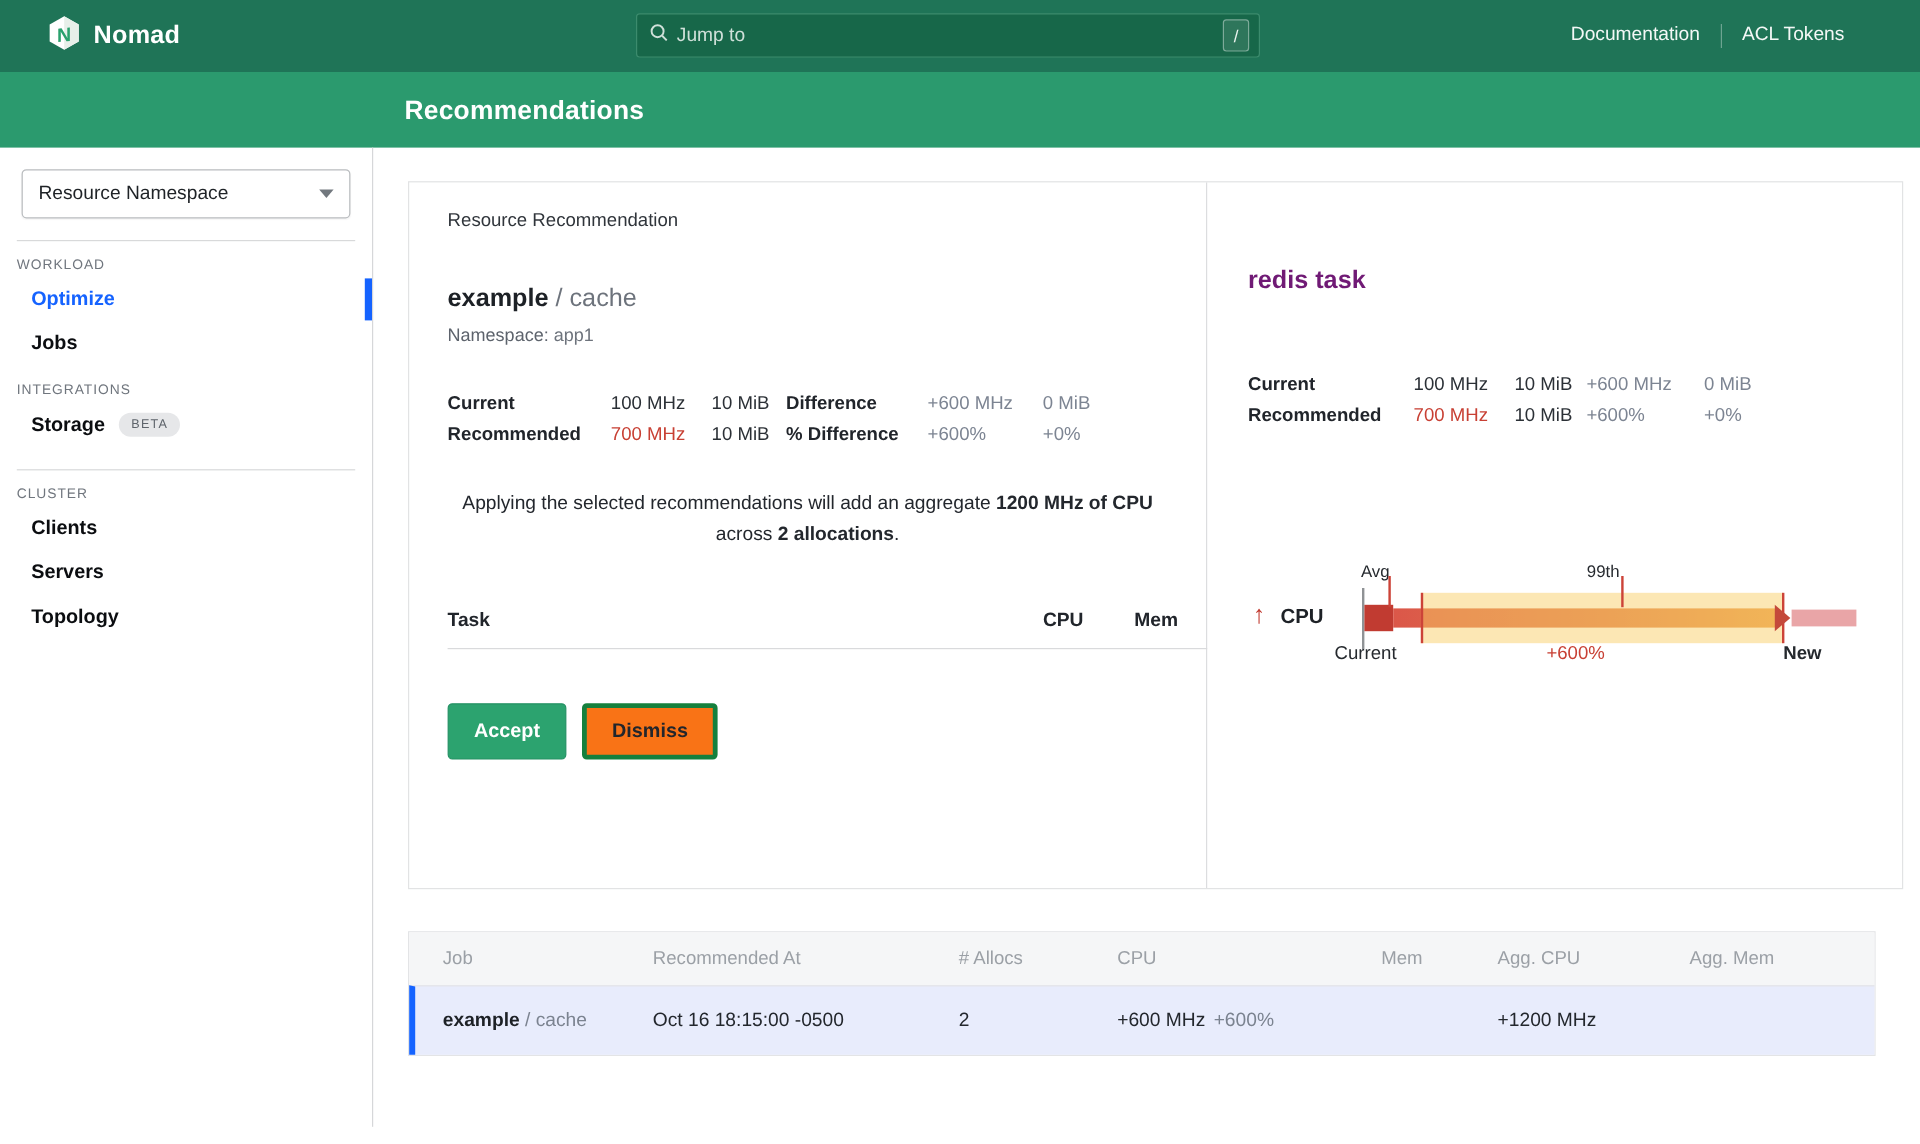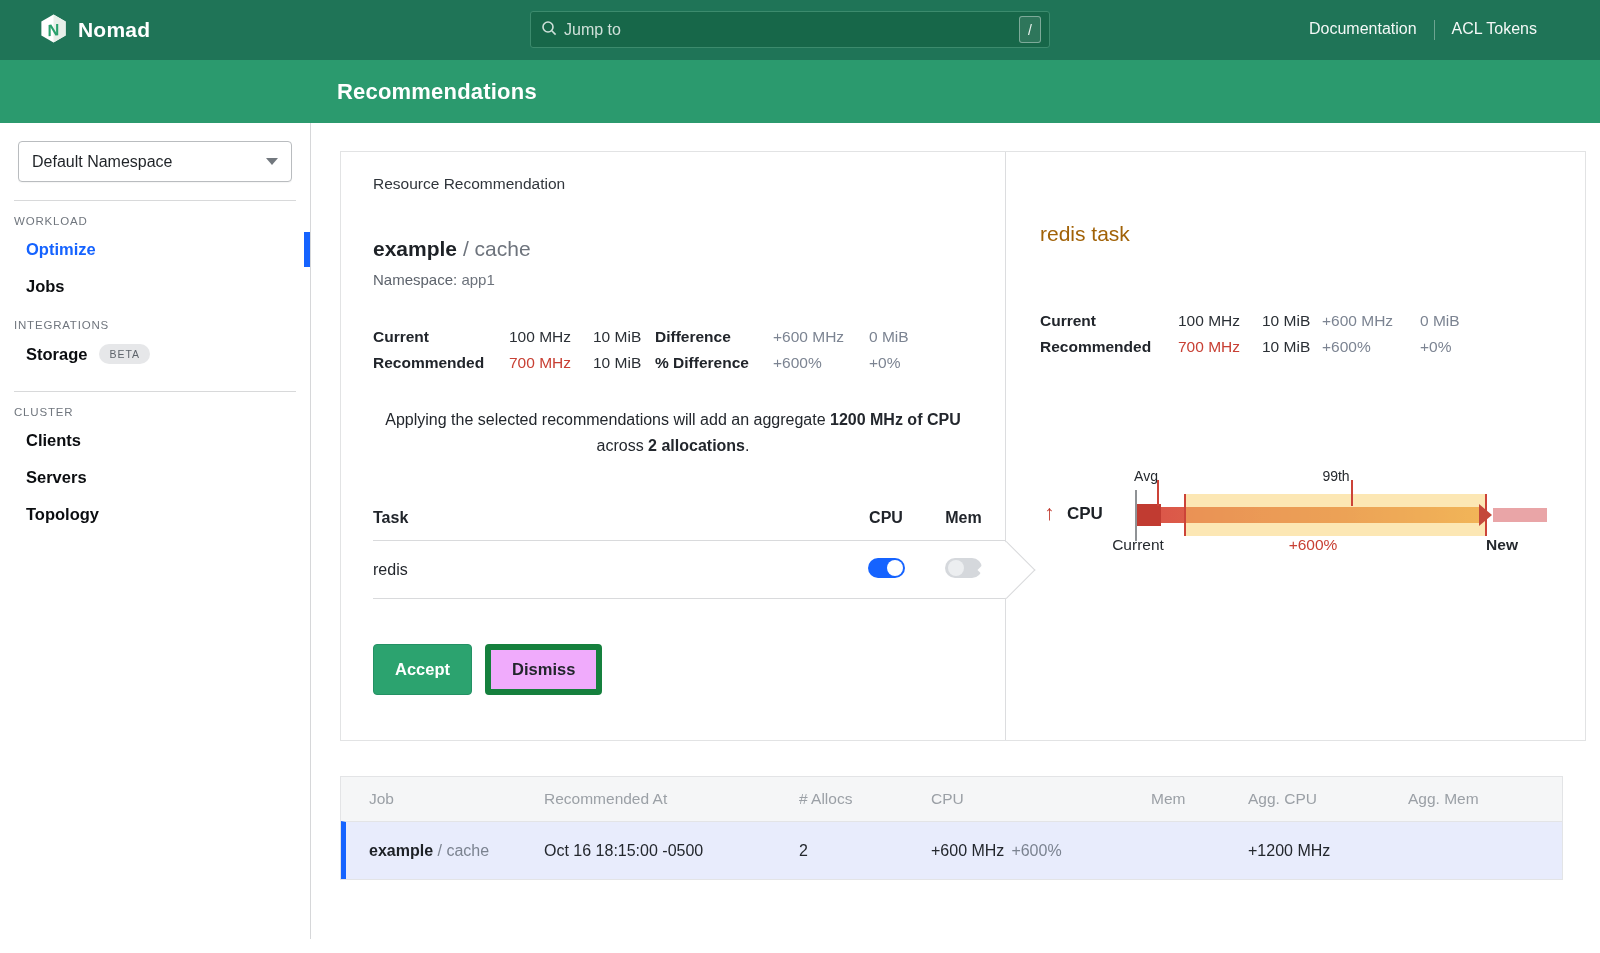--- a/index.html
+++ b/index.html
@@ -88,24 +88,24 @@
   .toggle.on { background: #1563ff; }
   .toggle.off { background: #d5d8dc; }
   .toggle .knob { position: absolute; top: 2px; width: 16px; height: 16px; border-radius: 50%; background: #fff; }
   .toggle.on .knob { right: 2px; }
   .toggle.off .knob { left: 3px; background: #eceef0; }
 
   .card-buttons { margin-top: 45px; display: flex; gap: 13px; }
   .btn { font-family: "Liberation Sans", sans-serif; font-size: 16.5px; font-weight: 700; border-radius: 4px;
     padding: 10px 21px; cursor: pointer; }
   .btn-accept { background: #2ca36f; border: 1px solid #249164; color: #fff; }
-  .btn-dismiss { background: #f0abfc; border: 6px solid #15803d; color: #22262c; }
-
-  
-  .detail-title { font-size: 21px; font-weight: 400; color: #a16207; }
+  .btn-dismiss { background: #f97316; border: 4px solid #15803d; color: #22262c; }
+
+  
+  .detail-title { font-size: 21px; font-weight: 700; color: #701a75; }
 
   .chart { position: relative; margin-top: 112px; height: 95px; }
   .chart-axis-arrow { position: absolute; left: 4px; top: 33px; color: #c0392e; font-size: 21px; font-weight: 700; }
   .chart-axis-label { position: absolute; left: 27px; top: 36px; font-size: 17px; font-weight: 700; color: #1d2126; }
   .bar-area { position: absolute; left: 87px; top: 0; width: 420px; height: 95px; }
   .lab-above { position: absolute; top: 0; transform: translateX(-50%); font-size: 14px; color: #25292e; }
   .lab-below { position: absolute; top: 68px; transform: translateX(-50%); font-size: 15.5px; color: #25292e; }
   .lab-below.red { color: #c84034; }
   .lab-below.bold { font-weight: 700; }
   .base-tick { position: absolute; left: 8px; top: 22px; width: 2px; height: 51px; background: #8f9295; }
@@ -170,21 +170,21 @@
   </div>
 
   <div class="subheader">
     <span class="page-title">Recommendations</span>
   </div>
 
   <div class="content">
 
     <div class="sidebar">
       <div class="ns-select">
-        <span class="val">Default Namespace</span>
+        <span class="val">Resource Namespace</span>
         <span class="caret-down"></span>
       </div>
       <div class="sb-divider"></div>
 
       <div class="sb-section-label">WORKLOAD</div>
       <a class="sb-item active">Optimize</a>
       <a class="sb-item">Jobs</a>
 
       <div class="sb-section-label">INTEGRATIONS</div>
       <a class="sb-item"><span>Storage</span><span class="beta-badge">BETA</span></a>
@@ -229,30 +229,20 @@
             <span class="diff">+0%</span>
           </div>
 
           <div class="summary"><span>Applying the selected recommendations will add an aggregate </span><b>1200 MHz of CPU</b><span> across </span><b>2 allocations</b><span>.</span></div>
 
           <div class="task-table">
             <div class="tt-header">
               <span class="tt-col-task">Task</span>
               <span class="tt-col-cpu">CPU</span>
               <span class="tt-col-mem">Mem</span>
-            </div>
-            <div class="tt-row">
-              <span class="tt-col-task">redis</span>
-              <span class="tt-col-cpu">
-                <span class="toggle on"><span class="knob"></span></span>
-              </span>
-              <span class="tt-col-mem">
-                <span class="toggle off"><span class="knob"></span></span>
-              </span>
-              <span class="row-arrow"></span>
             </div>
           </div>
 
           <div class="card-buttons">
             <button class="btn btn-accept">Accept</button>
             <button class="btn btn-dismiss">Dismiss</button>
           </div>
         </div>
 
         <div class="card-right">

